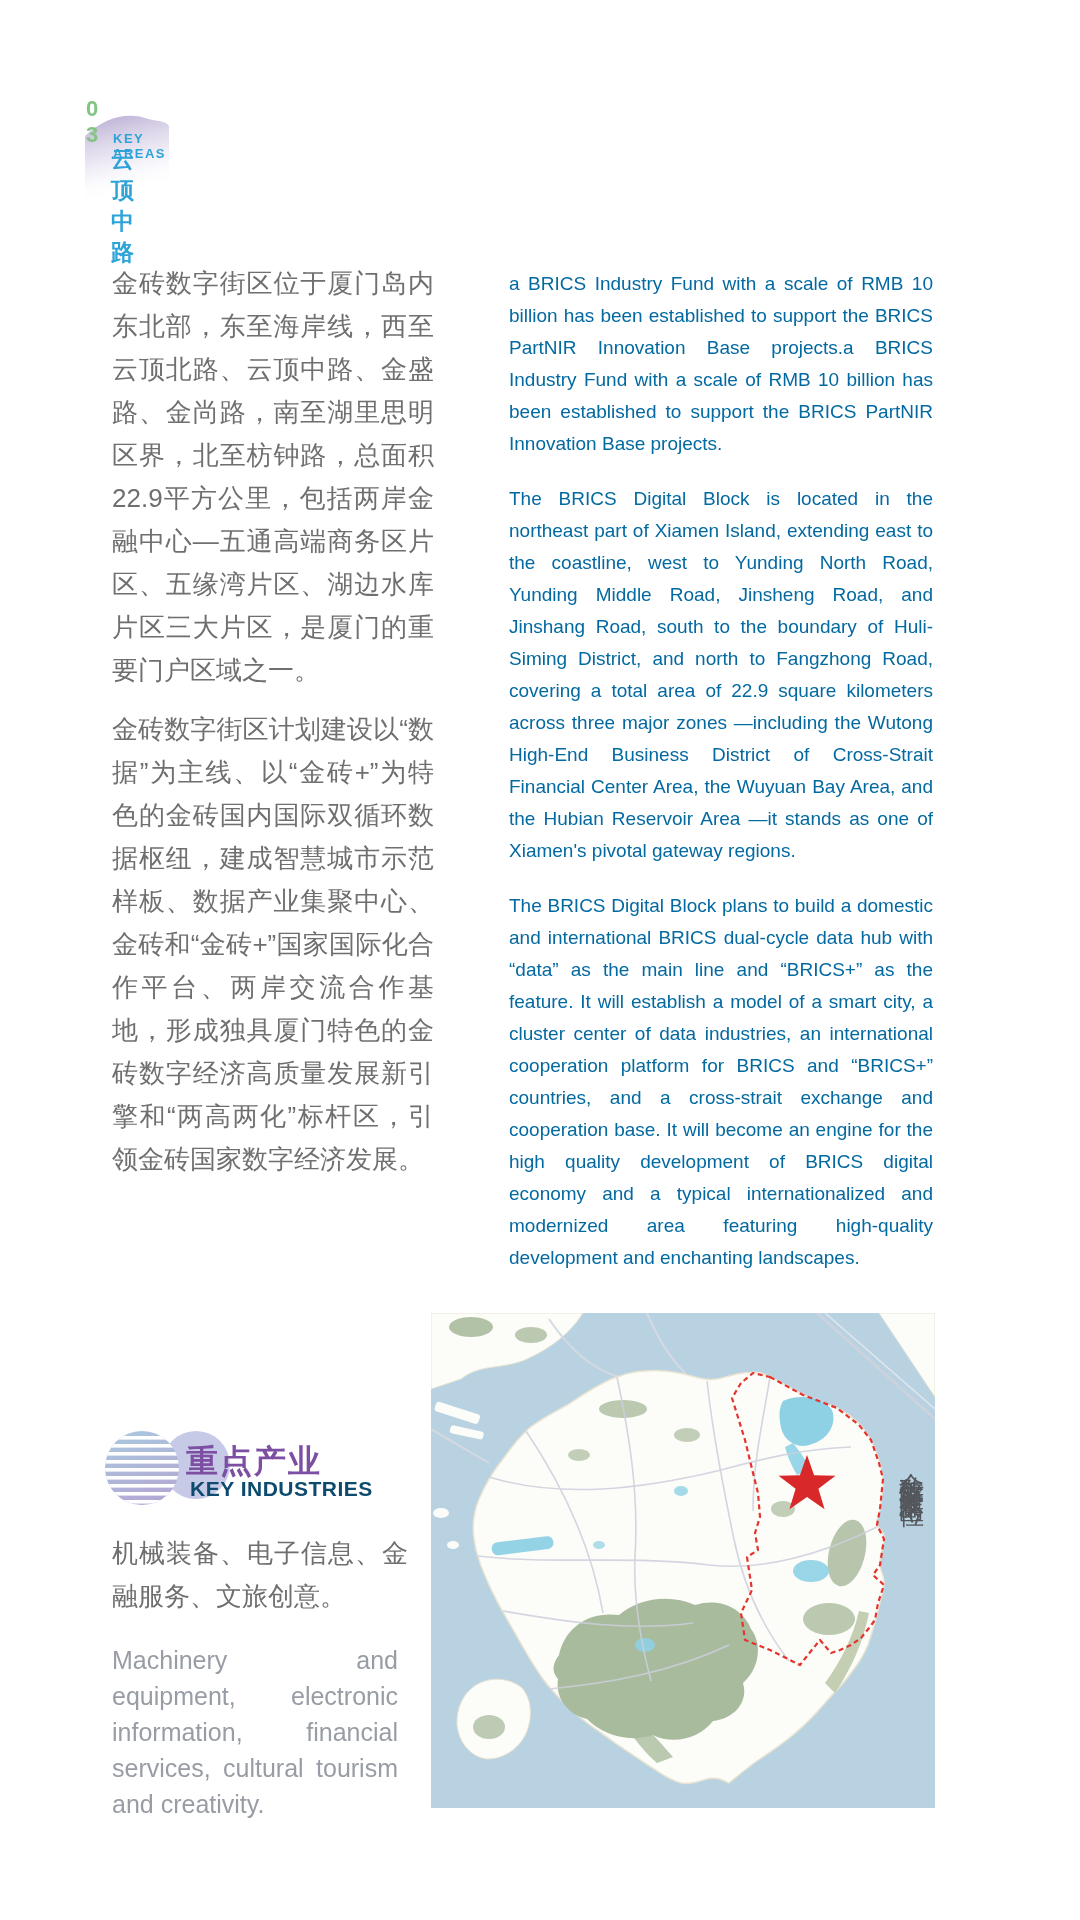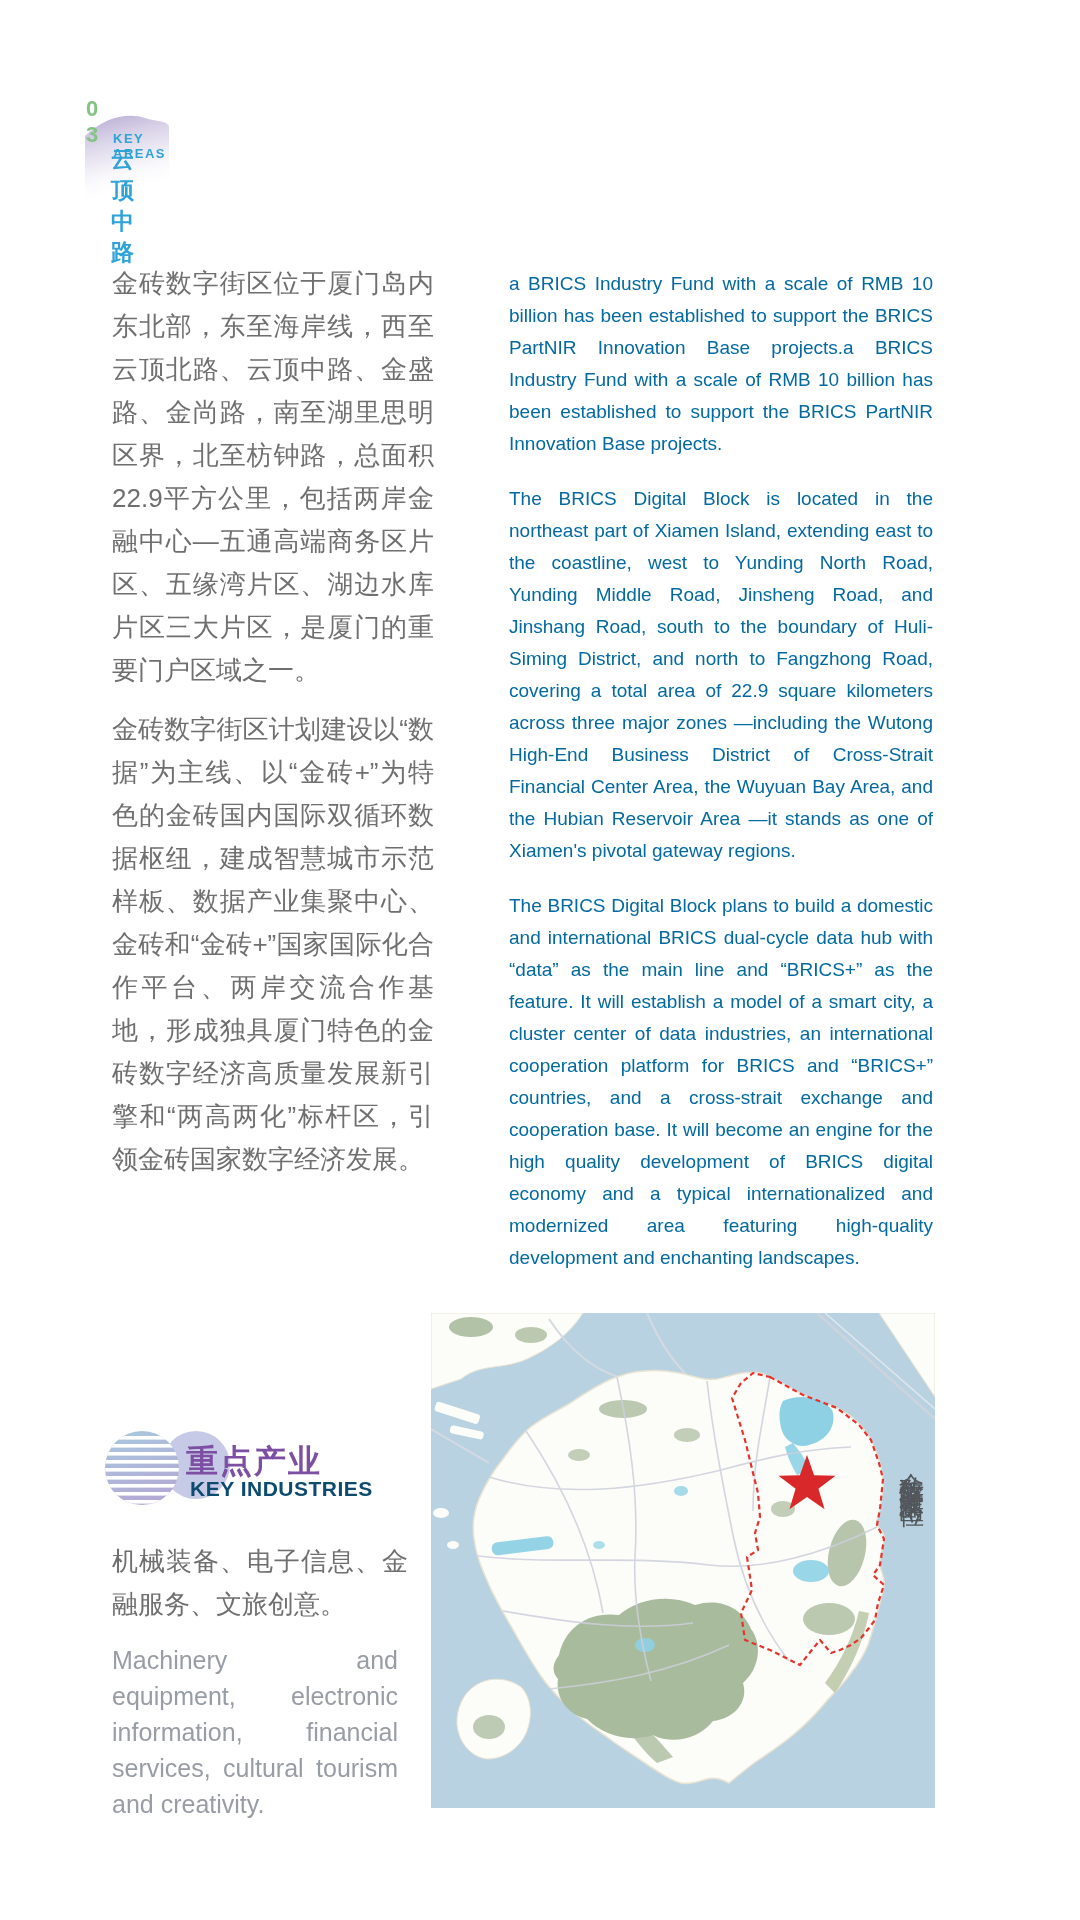--- a/index.html
+++ b/index.html
@@ -25,21 +25,21 @@
     font-size:19px; line-height:32px; text-align:justify; }
   .col-en p { margin-bottom:23px; }
 
   
   .ind-icon { position:absolute; left:104px; top:1428px; }
   .ind-title-cn { position:absolute; left:186px; top:1440px; font-size:32px; font-weight:bold;
     color:#7d4fa2; letter-spacing:2px; }
   .ind-title-en { position:absolute; left:190px; top:1477px; font-size:21px; font-weight:bold;
     color:#0c4a6e; letter-spacing:0.5px; }
   .ind-cn { position:absolute; left:112px; top:1532px; width:296px; color:#6f6f6f;
-    font-size:26px; line-height:43px; text-align:justify;margin-top:8px; }
+    font-size:26px; line-height:43px; text-align:justify; }
   .ind-en { position:absolute; left:112px; top:1642px; width:286px; color:#989da5;
     font-size:25px; line-height:36px; text-align:justify; }
 
   
   .map { position:absolute; left:431px; top:1313px; width:504px; height:495px; }
   .map svg { display:block; }
   .map-caption { position:absolute; top:140px; right:6px; writing-mode:vertical-rl;
     font-size:25px; letter-spacing:3px; color:#53575c; }
 </style>
 </head>

